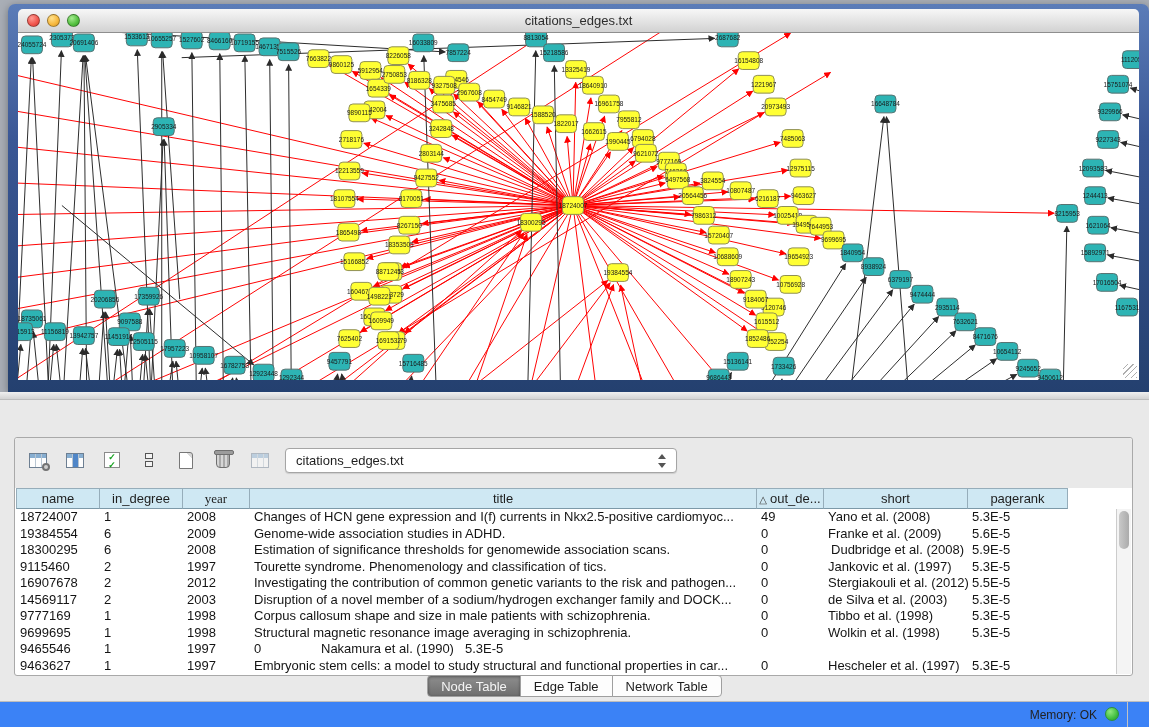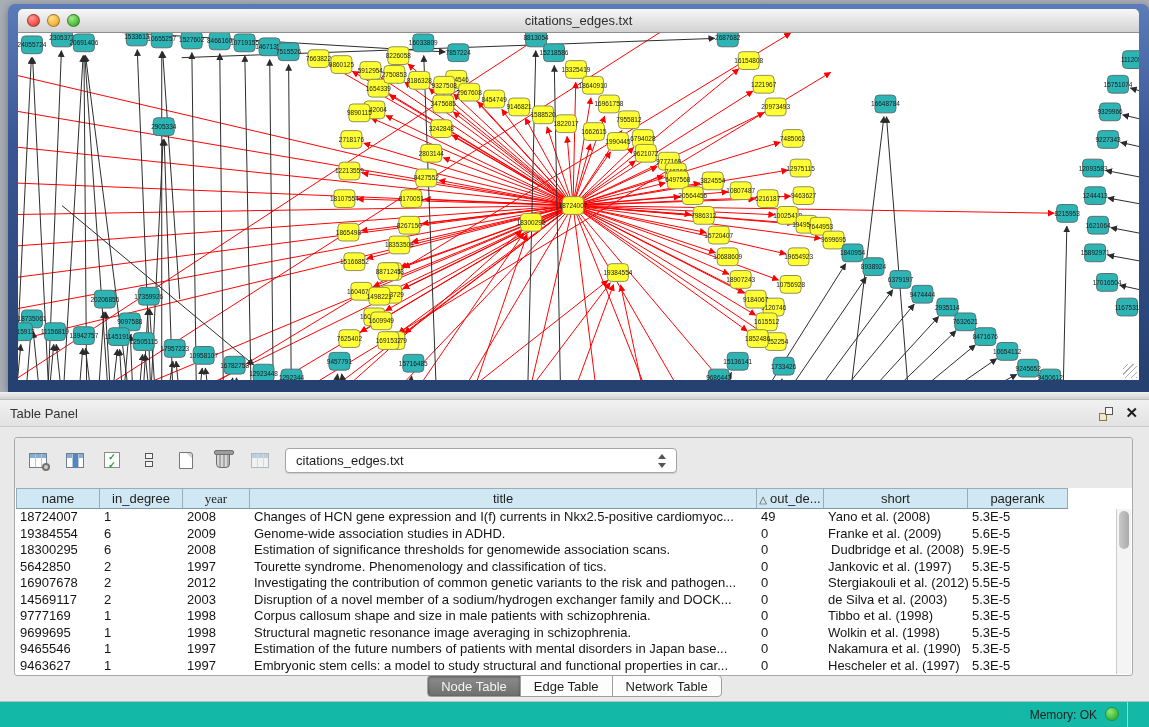--- a/index.html
+++ b/index.html
@@ -88,21 +88,21 @@
   
   .tabsbar { position:absolute; left:0; top:283px; width:100%; display:flex; justify-content:center; }
   .tabbtn { height:22px; line-height:21px; font-size:13px; padding:0 13px; background:#fdfdfd;
     border:1px solid #9f9f9f; color:#1e1e1e; margin-left:-1px; }
   .tabbtn:first-child { border-radius:4px 0 0 4px; margin-left:0; }
   .tabbtn:last-child { border-radius:0 4px 4px 0; }
   .tabbtn.sel { background:linear-gradient(180deg,#8e8e8e,#6e6e6e); color:#f4f4f4;
     box-shadow:inset 0 1px 3px rgba(0,0,0,.4); }
 
   
-  .statusbar { position:absolute; left:0; bottom:0; width:100%; height:26px; background:#14b8a6;
+  .statusbar { position:absolute; left:0; bottom:0; width:100%; height:26px; background:#3b82f6;
     border-top:1px solid #bdbdbd; }
   .mem-label { position:absolute; right:52px; top:6px; font-size:12px; color:#222; }
   .mem-dot { position:absolute; right:30px; top:5px; width:14px; height:14px; border-radius:50%;
     border:1px solid #2e8f3a; background:radial-gradient(circle at 35% 30%, #8fe87d, #3cbb3c 65%, #2c9a31); }
   .status-div { position:absolute; right:21px; top:0; bottom:0; width:1px; background:#c2c2c2; }
 </style>
 </head>
 <body>
 
 <div class="net-frame">
@@ -846,28 +846,20 @@
             <text x="387" y="344.5" text-anchor="middle" font-size="6.5" font-family="&quot;Liberation Sans&quot;, sans-serif" fill="#1a1a1a">1691532</text>
           </g>
         </g>
     </svg>
     <div class="grip"></div>
   </div>
 </div>
 
 <div class="south">
   <div class="splitter"></div>
-  <div class="tp-header">
-    <span class="tp-title">Table Panel</span>
-    <span class="float-icon">
-        <i class="sq1"></i>
-        <i class="sq2"></i>
-      </span>
-    <span class="close-x">✕</span>
-  </div>
 
   <div class="tp-container">
     <div class="tp-toolbar">
       <div class="tb-icons">
         <span class="tb-btn">
           <span class="mini-table">
               <i class="vlines"></i>
               <i class="gear-dot"></i>
             </span>
         </span>
@@ -942,21 +934,21 @@
           <div class="tr">
             <div class="td" style="width: 84px;">18300295</div>
             <div class="td" style="width: 83px;">6</div>
             <div class="td" style="width: 67px;">2008</div>
             <div class="td" style="width: 507px;">Estimation of significance thresholds for genomewide association scans.</div>
             <div class="td" style="width: 67px;">0</div>
             <div class="td" style="width: 144px; text-align: right;">Dudbridge et al. (2008)</div>
             <div class="td" style="width: 100px;">5.9E-5</div>
           </div>
           <div class="tr">
-            <div class="td" style="width: 84px;">5642850</div>
+            <div class="td" style="width: 84px;">9115460</div>
             <div class="td" style="width: 83px;">2</div>
             <div class="td" style="width: 67px;">1997</div>
             <div class="td" style="width: 507px;">Tourette syndrome. Phenomenology and classification of tics.</div>
             <div class="td" style="width: 67px;">0</div>
             <div class="td" style="width: 144px;">Jankovic et al. (1997)</div>
             <div class="td" style="width: 100px;">5.3E-5</div>
           </div>
           <div class="tr">
             <div class="td" style="width: 84px;">16907678</div>
             <div class="td" style="width: 83px;">2</div>
@@ -990,21 +982,20 @@
             <div class="td" style="width: 67px;">1998</div>
             <div class="td" style="width: 507px;">Structural magnetic resonance image averaging in schizophrenia.</div>
             <div class="td" style="width: 67px;">0</div>
             <div class="td" style="width: 144px;">Wolkin et al. (1998)</div>
             <div class="td" style="width: 100px;">5.3E-5</div>
           </div>
           <div class="tr">
             <div class="td" style="width: 84px;">9465546</div>
             <div class="td" style="width: 83px;">1</div>
             <div class="td" style="width: 67px;">1997</div>
-            <div class="td" style="width: 507px;">Estimation of the future numbers of patients with mental disorders in Japan base...</div>
             <div class="td" style="width: 67px;">0</div>
             <div class="td" style="width: 144px;">Nakamura et al. (1990)</div>
             <div class="td" style="width: 100px;">5.3E-5</div>
           </div>
           <div class="tr">
             <div class="td" style="width: 84px;">9463627</div>
             <div class="td" style="width: 83px;">1</div>
             <div class="td" style="width: 67px;">1997</div>
             <div class="td" style="width: 507px;">Embryonic stem cells: a model to study structural and functional properties in car...</div>
             <div class="td" style="width: 67px;">0</div>

